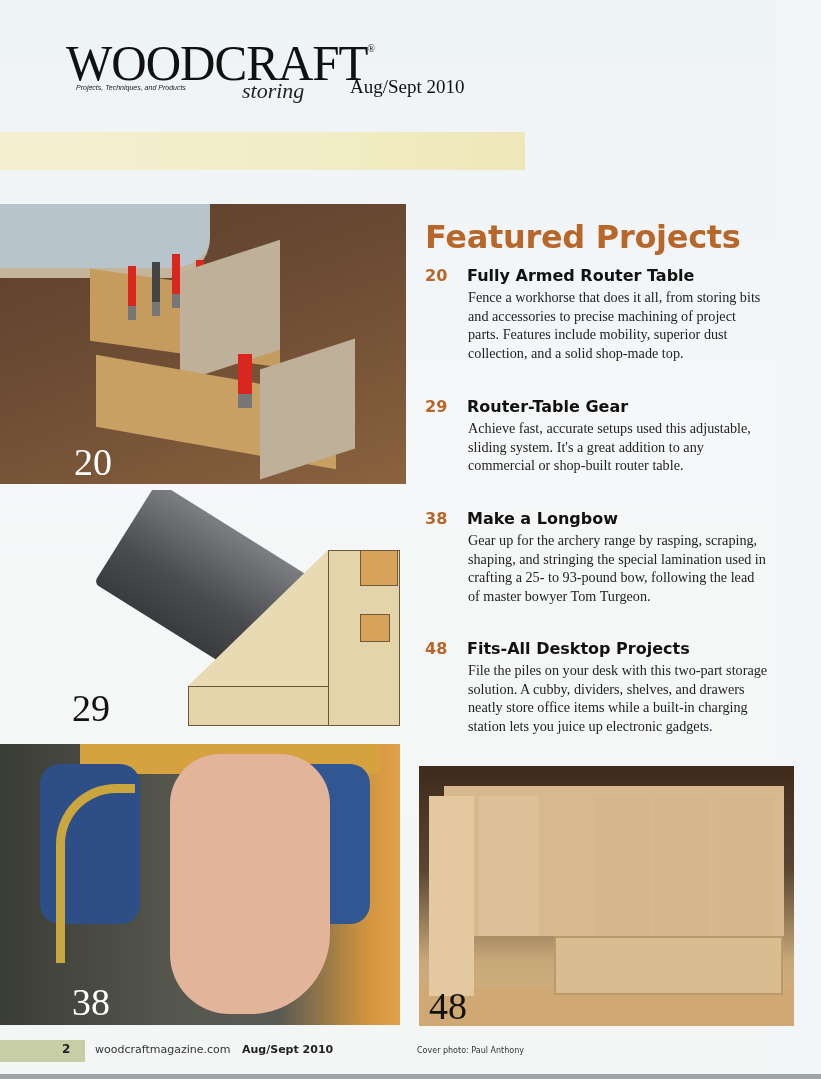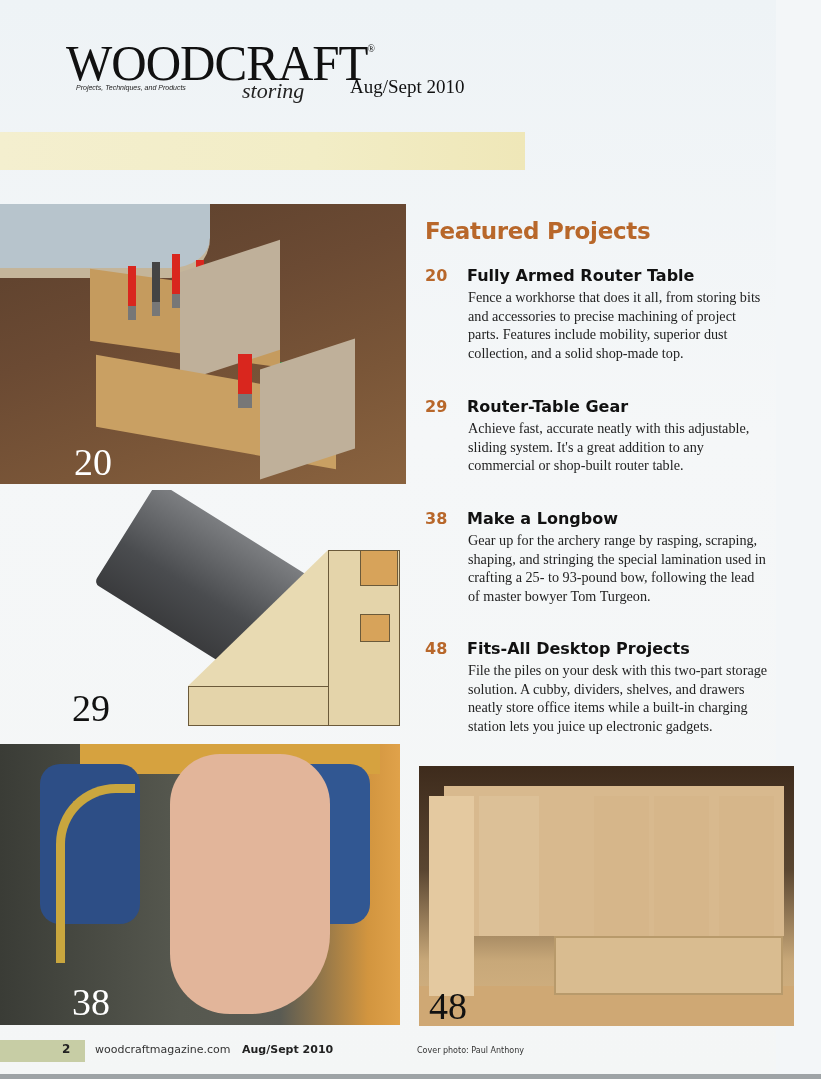--- a/index.html
+++ b/index.html
@@ -39,21 +39,21 @@
   .p38-hand{position:absolute;left:170px;top:10px;width:160px;height:260px;background:#e2b59a;border-radius:50px 50px 80px 60px;}
   .p38-bow{position:absolute;left:56px;top:40px;width:70px;height:170px;border-left:9px solid #c9a63e;border-top:9px solid #c9a63e;border-radius:60px 0 0 0;}
   
   #p48{left:419px;top:766px;width:375px;height:260px;background:linear-gradient(180deg,#3e2b1c 0%,#5a4631 40%,#c8a879 75%,#d5b484 100%);}
   .p48-back{position:absolute;left:25px;top:20px;width:340px;height:150px;background:#d8b98e;}
   .p48-side{position:absolute;left:10px;top:30px;width:45px;height:200px;background:#e4c9a0;}
   .p48-div{position:absolute;top:30px;width:55px;height:140px;background:#d6b68a;}
   .p48-lower{position:absolute;left:135px;top:170px;width:225px;height:55px;background:#d9bc90;border:2px solid #b89a6b;}
   .p48-bench{position:absolute;left:0;top:220px;width:375px;height:40px;background:#cfa874;}
   
-  .feat-title{position:absolute;left:425px;top:218px;font-family:"DejaVu Sans",sans-serif;font-weight:bold;font-size:23px;color:#b8672a;letter-spacing:-0.3px;}
+  .feat-title{position:absolute;left:425px;top:218px;font-family:"DejaVu Sans",sans-serif;font-weight:bold;font-size:32px;color:#b8672a;letter-spacing:-0.3px;}
   .entry{position:absolute;left:425px;width:395px;}
   .entry-num{position:absolute;left:0;top:0;font-family:"DejaVu Sans",sans-serif;font-weight:bold;font-size:16px;color:#b8672a;}
   .entry-title{position:absolute;left:42px;top:0;font-family:"DejaVu Sans",sans-serif;font-weight:bold;font-size:16px;color:#111;white-space:nowrap;}
   .entry-desc{position:absolute;left:43px;top:22px;width:300px;font-family:"Liberation Serif",serif;font-size:14.2px;line-height:18.5px;color:#222;}
   
   .footer-band{position:absolute;left:0;top:1040px;width:85px;height:22px;background:#c7cda5;}
   .footer-page{position:absolute;left:62px;top:1042px;font-family:"DejaVu Sans",sans-serif;font-weight:bold;font-size:12px;color:#222;}
   .footer-site{position:absolute;left:95px;top:1043px;font-family:"DejaVu Sans",sans-serif;font-size:11px;color:#333;}
   .footer-issue{position:absolute;left:242px;top:1043px;font-family:"DejaVu Sans",sans-serif;font-weight:bold;font-size:11px;color:#222;}
   .footer-credit{position:absolute;left:417px;top:1046px;font-family:"DejaVu Sans",sans-serif;font-size:8px;color:#333;text-align:center;}
@@ -123,21 +123,21 @@
 
   <div class="entry" style="top:266px;">
     <div class="entry-num">20</div>
     <div class="entry-title">Fully Armed Router Table</div>
     <div class="entry-desc">Fence a workhorse that does it all, from storing bits and accessories to precise machining of project parts. Features include mobility, superior dust collection, and a solid shop-made top.</div>
   </div>
 
   <div class="entry" style="top:397px;">
     <div class="entry-num">29</div>
     <div class="entry-title">Router-Table Gear</div>
-    <div class="entry-desc">Achieve fast, accurate neatly with this adjustable, sliding system. It's a great addition to any commercial or shop-built router table.</div>
+    <div class="entry-desc">Achieve fast, accurate setups used this adjustable, sliding system. It's a great addition to any commercial or shop-built router table.</div>
   </div>
 
   <div class="entry" style="top:509px;">
     <div class="entry-num">38</div>
     <div class="entry-title">Make a Longbow</div>
     <div class="entry-desc">Gear up for the archery range by rasping, scraping, shaping, and stringing the special lamination used in crafting a 25- to 93-pound bow, following the lead of master bowyer Tom Turgeon.</div>
   </div>
 
   <div class="entry" style="top:639px;">
     <div class="entry-num">48</div>

